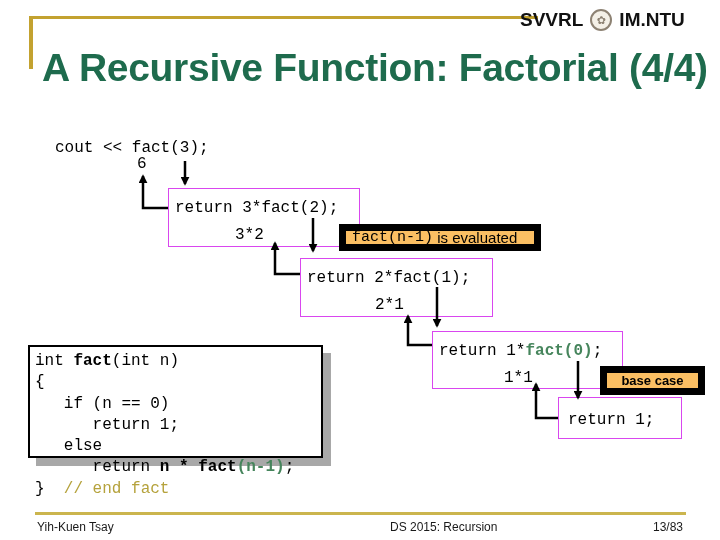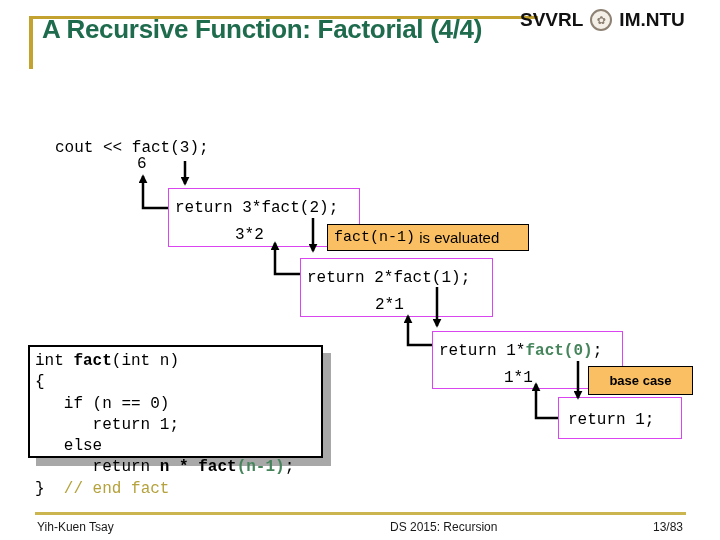--- a/index.html
+++ b/index.html
@@ -5,21 +5,21 @@
   html,body{margin:0;padding:0;}
   body{width:720px;height:540px;}
   .slide{
     position:relative;width:720px;height:540px;background:#ffffff;overflow:hidden;
     font-family:"Liberation Sans",sans-serif;color:#000;
   }
   
   .top-rule{position:absolute;left:30px;top:16px;width:508px;height:3px;background:#C3A230;}
   .title-vbar{position:absolute;left:29px;top:16px;width:4px;height:53px;background:#C3A230;}
   .page-title{
-    position:absolute;left:42px;top:14px;font-size:26px;font-weight:600;
+    position:absolute;left:42px;top:46px;font-size:39px;font-weight:600;
     color:#1E6B4D;letter-spacing:-0.3px;white-space:nowrap;
   }
   .brand{position:absolute;left:520px;top:5px;height:26px;display:flex;align-items:flex-end;gap:7px;}
   .brand-text{font-size:19px;font-weight:bold;color:#111;letter-spacing:0px;}
   .seal{
     width:22px;height:22px;border-radius:50%;border:2px solid #8d8273;background:#f4f0e7;
     display:flex;align-items:center;justify-content:center;font-size:11px;color:#8d8273;box-sizing:border-box;
   }
   
   .mono{font-family:"Liberation Mono","DejaVu Sans Mono",monospace;font-size:16px;white-space:pre;color:#000;}
@@ -32,22 +32,22 @@
   .f1{left:168px;top:188px;width:192px;height:59px;}
   .f2{left:300px;top:258px;width:193px;height:59px;}
   .f3{left:432px;top:331px;width:191px;height:58px;}
   .f4{left:558px;top:397px;width:124px;height:42px;padding:8px 0 0 9px;}
   .l2-f1{margin-left:60px;}
   .l2-f2{margin-left:68px;}
   .l2-f3{margin-left:65px;}
   .green-bold{color:#46855C;font-weight:bold;}
   
   .callout{
-    position:absolute;background:#FBBF63;border:1px solid #000000;box-sizing:border-box;z-index:2;
-    display:flex;align-items:center;
+    position:absolute;background:#FBBF63;border:7px solid #000000;box-sizing:border-box;z-index:2;
+    display:flex;align-items:center;margin-left:12px;
   }
   .co1{left:327px;top:224px;width:202px;height:27px;padding-left:6px;}
   .co1 .mono{font-size:15px;}
   .co1-label{font-size:15px;white-space:pre;}
   .co2{left:588px;top:366px;width:105px;height:29px;justify-content:center;font-size:13px;font-weight:bold;}
   
   .code-box{
     position:absolute;left:28px;top:345px;width:295px;height:113px;background:#fff;
     border:2px solid #000;box-sizing:border-box;box-shadow:8px 8px 0 0 #A8A8A8;z-index:1;
     padding:4px 16px 0 5px;

